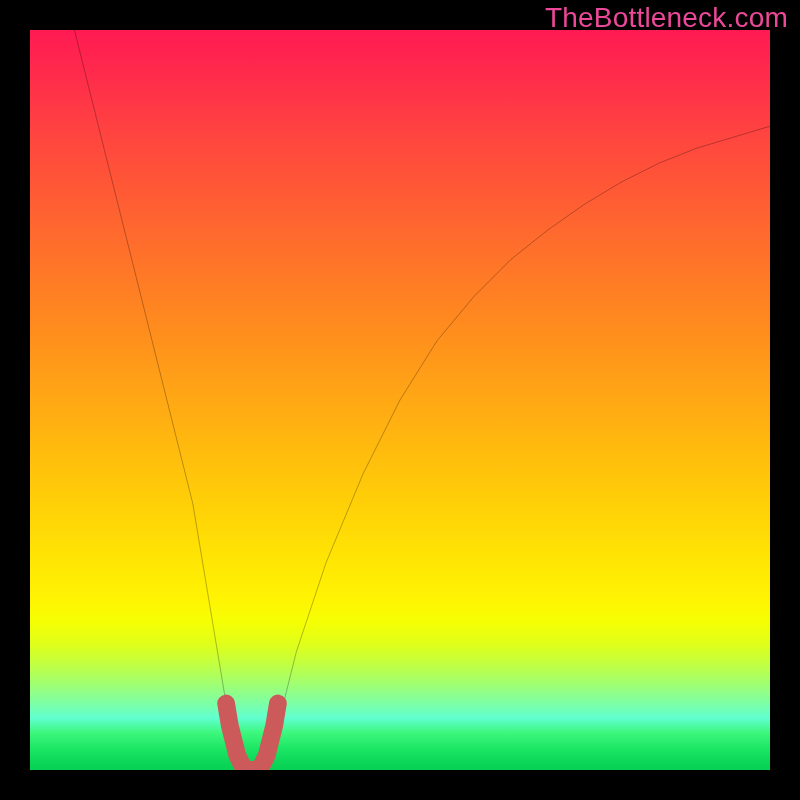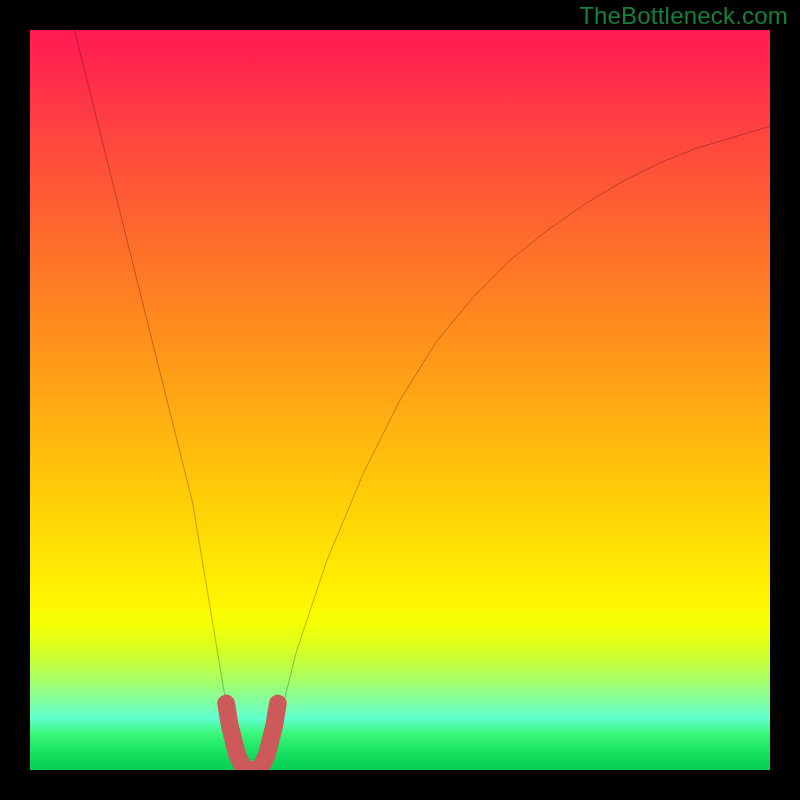--- a/index.html
+++ b/index.html
@@ -63,22 +63,22 @@
     position: absolute;
     left: 0;
     top: 0;
     width: 100%;
     height: 100%;
   }
   .watermark {
     position: absolute;
     top: 2px;
     right: 12px;
-    color: #15803d;
-    font-size: 24px;
+    color: #ec4899;
+    font-size: 28px;
     font-weight: 400;
     letter-spacing: 0.2px;
     user-select: none;
   }
 </style>
 </head>
 <body>
 
 <div class="frame">
   <div class="plot-area">

